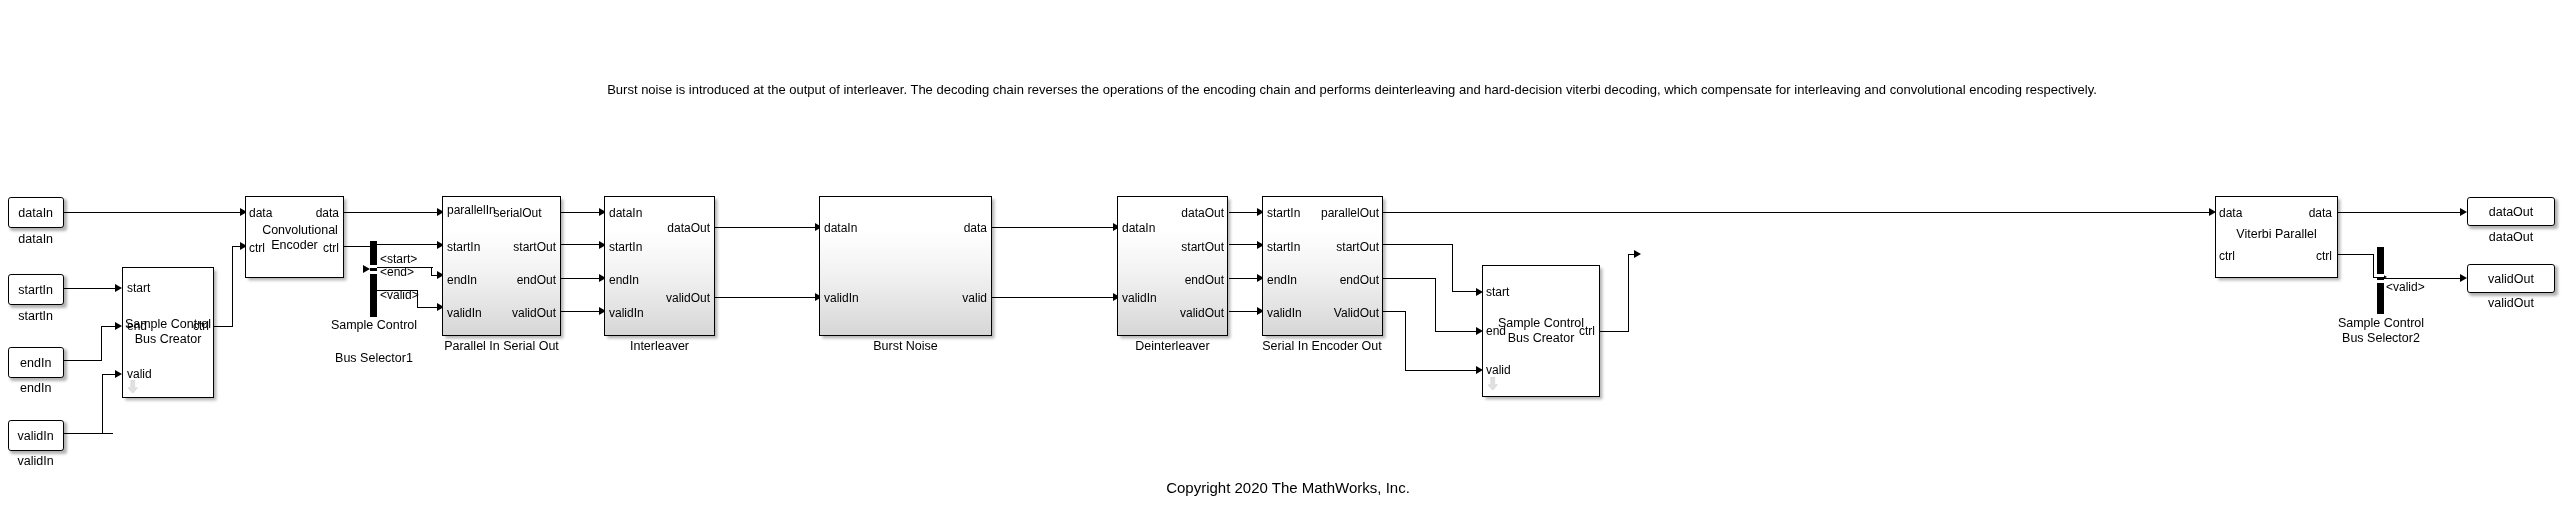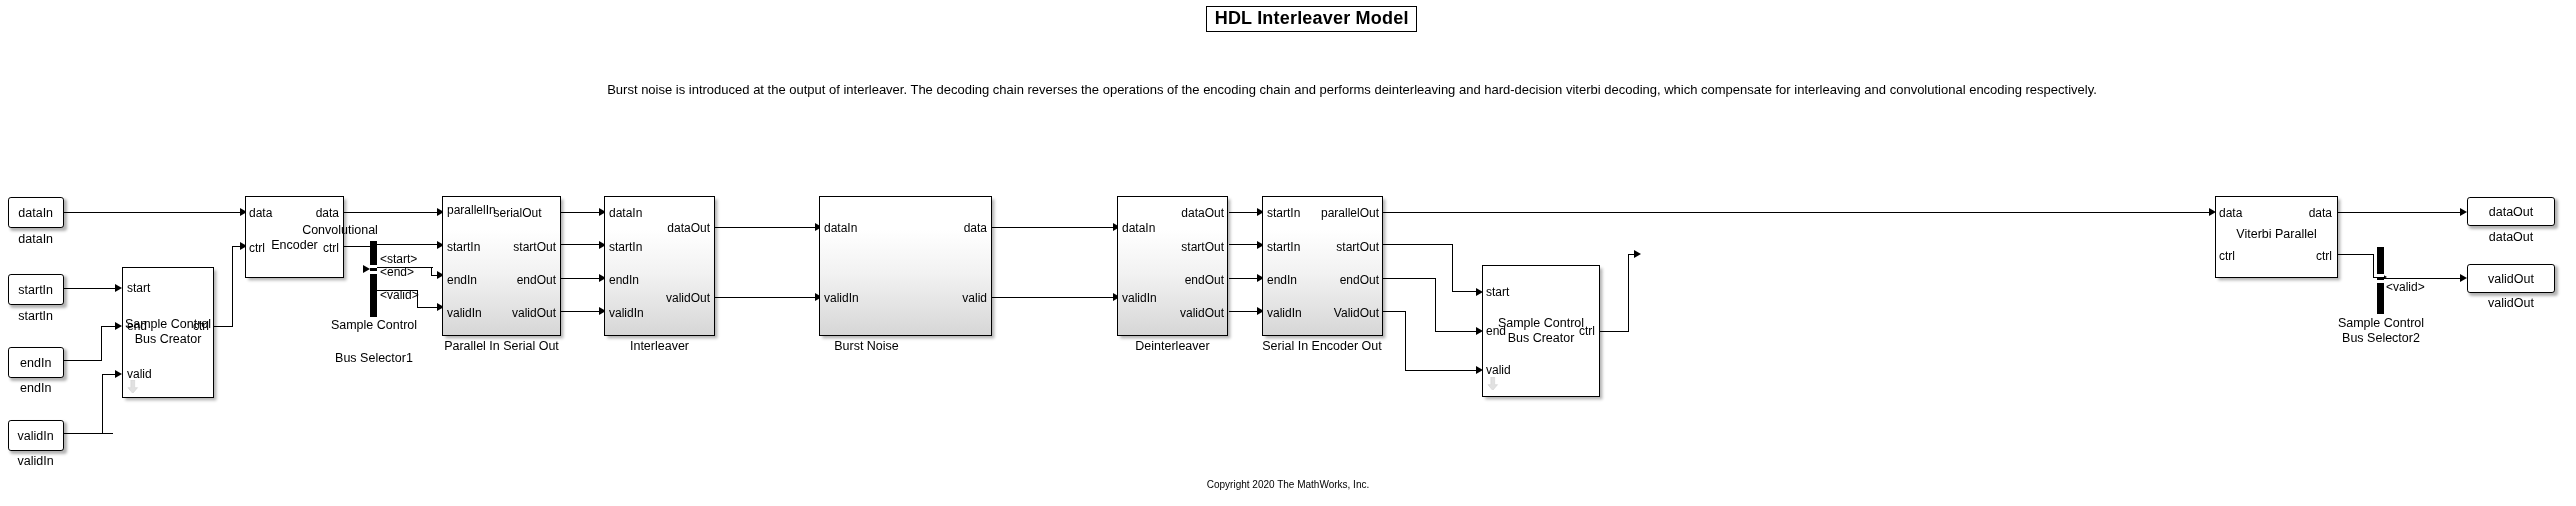--- a/index.html
+++ b/index.html
@@ -7,21 +7,21 @@
        font-family:"Liberation Sans","DejaVu Sans",sans-serif;color:#000;}
   #canvas{position:absolute;left:0;top:0;width:2576px;height:506px;}
 
   
   .title-box{position:absolute;border:1.4px solid #000;background:#fff;
              padding:1.9px 7.7px 2.9px 7.7px;font-size:18px;font-weight:bold;
              letter-spacing:0.2px;white-space:nowrap;line-height:1.1;}
 
   .desc{position:absolute;font-size:13px;white-space:nowrap;line-height:1.45;}
 
-  .copyright{position:absolute;font-size:10px;white-space:nowrap;}
+  .copyright{position:absolute;font-size:15px;white-space:nowrap;}
 
   
   .blk{position:absolute;box-sizing:border-box;border:1.2px solid #000;
        background:#fff;box-shadow:2.9px 2.9px 2.9px rgba(0,0,0,.30);}
   .blk.grad{background:linear-gradient(to bottom,#ffffff 0%,#ffffff 24%,#f2f2f2 55%,#dedede 88%,#d6d6d6 100%);}
   .blk-title{position:absolute;left:0;right:0;text-align:center;font-size:12.5px;
              line-height:1.15;white-space:nowrap;pointer-events:none;}
   .blk-title.two{line-height:1.2;}
 
   
@@ -50,21 +50,20 @@
   .sigtag{position:absolute;font-size:12px;white-space:nowrap;}
 
   
   .downarrow{position:absolute;width:11.5px;height:13.4px;opacity:.45;}
 </style>
 </head>
 <body>
 
 <div id="canvas">
 
-  <div class="title-box" style="left:1206px;top:5.8px;">HDL Interleaver Model</div>
 
   <div class="desc" style="left:1352px;top:81px;transform:translateX(-50%);">Burst noise is introduced at the output of interleaver. The decoding chain reverses the operations of the encoding chain and performs deinterleaving and hard-decision viterbi decoding, which compensate for interleaving and convolutional encoding respectively.</div>
 
   <div class="copyright" style="left:1288px;top:479px;transform:translateX(-50%);">Copyright 2020 The MathWorks, Inc.</div>
 
   <div class="ioport" style="left:7.7px;top:197px;width:56px;height:31px;">dataIn</div>
   <div class="cap" style="left:7.7px;top:232px;width:56px;">dataIn</div>
 
   <div class="ioport" style="left:7.7px;top:274px;width:56px;height:31px;">startIn</div>
   <div class="cap" style="left:7.7px;top:309px;width:56px;">startIn</div>
@@ -101,21 +100,21 @@
   <svg class="downarrow" style="left:127px;top:380px;" viewBox="0 0 12 14">
     <path d="M4 0 H8 V8 H11 L6 14 L1 8 H4 Z" fill="#bdbdbd" stroke="#9a9a9a" stroke-width="0.6"></path>
   </svg>
 
   <div class="w wh" style="left:214px;top:326px;width:19px;"></div>
   <div class="w wv" style="left:232px;top:246px;height:81px;"></div>
   <div class="w wh" style="left:232px;top:246px;width:10.5px;"></div>
   <div class="arrow" style="left:240px;top:242px;"></div>
 
   <div class="blk" style="left:245px;top:196px;width:99px;height:82px;"></div>
-  <div class="blk-title two" style="left:245px;top:223px;width:110px;padding-left:40px;">Convolutional</div>
+  <div class="blk-title two" style="left:245px;top:223px;width:110px;">Convolutional</div>
   <div class="blk-title two" style="left:245px;top:238px;width:99px;">Encoder</div>
   <div class="pl" style="left:249px;top:207px;">data</div>
   <div class="pl" style="left:249px;top:242px;">ctrl</div>
   <div class="pl r" style="left:278px;top:207px;width:61px;">data</div>
   <div class="pl r" style="left:278px;top:242px;width:61px;">ctrl</div>
 
   <div class="w wh" style="left:344px;top:212px;width:97px;"></div>
   <div class="arrow" style="left:437px;top:208px;"></div>
 
   <div class="w wh" style="left:344px;top:246px;width:31px;"></div>
@@ -192,21 +191,21 @@
   <div class="w wh" style="left:715px;top:227px;width:102px;"></div>
   <div class="arrow" style="left:815px;top:223px;"></div>
   <div class="w wh" style="left:715px;top:297px;width:102px;"></div>
   <div class="arrow" style="left:815px;top:293px;"></div>
 
   <div class="blk grad" style="left:819px;top:196px;width:173px;height:140px;"></div>
   <div class="pl" style="left:824px;top:222px;">dataIn</div>
   <div class="pl" style="left:824px;top:292px;">validIn</div>
   <div class="pl r" style="left:901px;top:222px;width:86px;">data</div>
   <div class="pl r" style="left:901px;top:292px;width:86px;">valid</div>
-  <div class="cap" style="left:780px;top:339px;width:173px;">Burst Noise</div>
+  <div class="cap" style="left:819px;top:339px;width:173px;">Burst Noise</div>
 
   <div class="w wh" style="left:992px;top:227px;width:123px;"></div>
   <div class="arrow" style="left:1113px;top:223px;"></div>
   <div class="w wh" style="left:992px;top:297px;width:123px;"></div>
   <div class="arrow" style="left:1113px;top:293px;"></div>
 
   <div class="blk grad" style="left:1117px;top:196px;width:111px;height:140px;"></div>
   <div class="pl" style="left:1122px;top:222px;">dataIn</div>
   <div class="pl" style="left:1122px;top:292px;">validIn</div>
   <div class="pl r" style="left:1156px;top:207px;width:68px;">dataOut</div>

